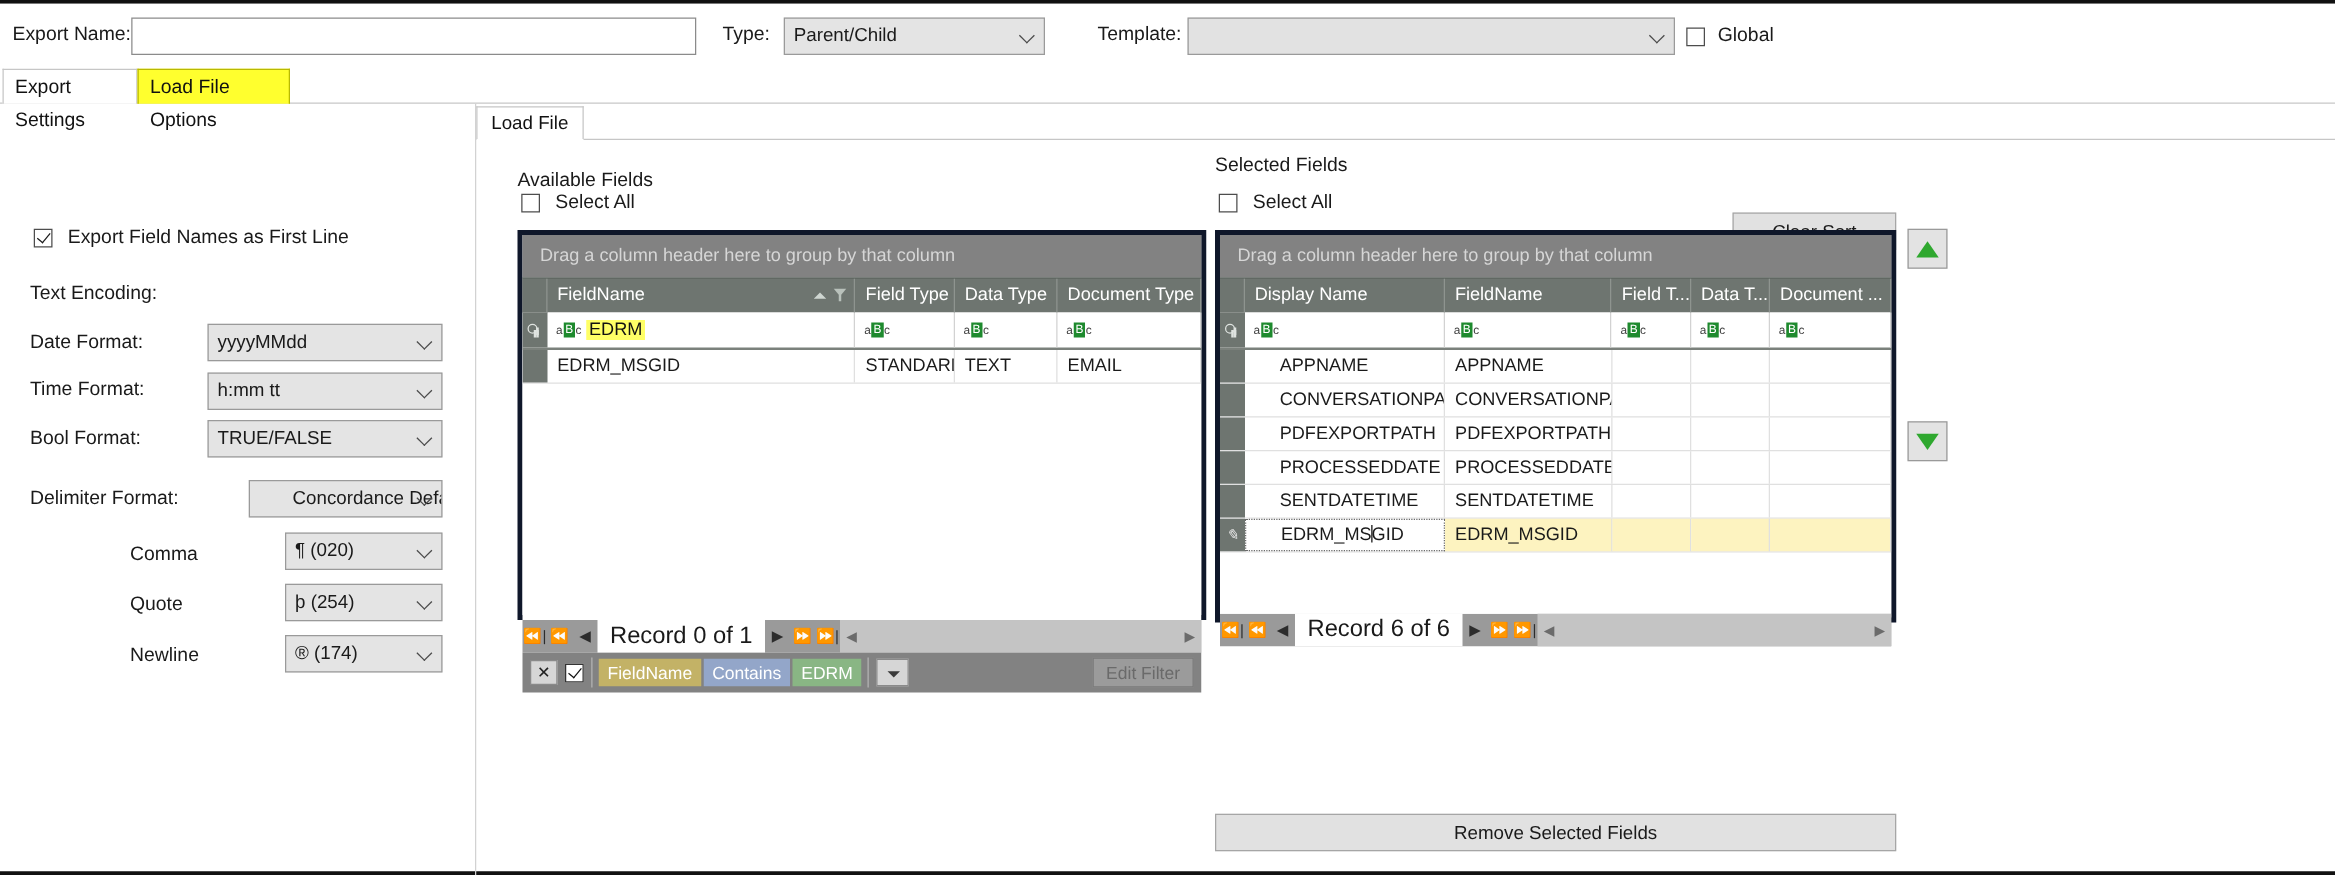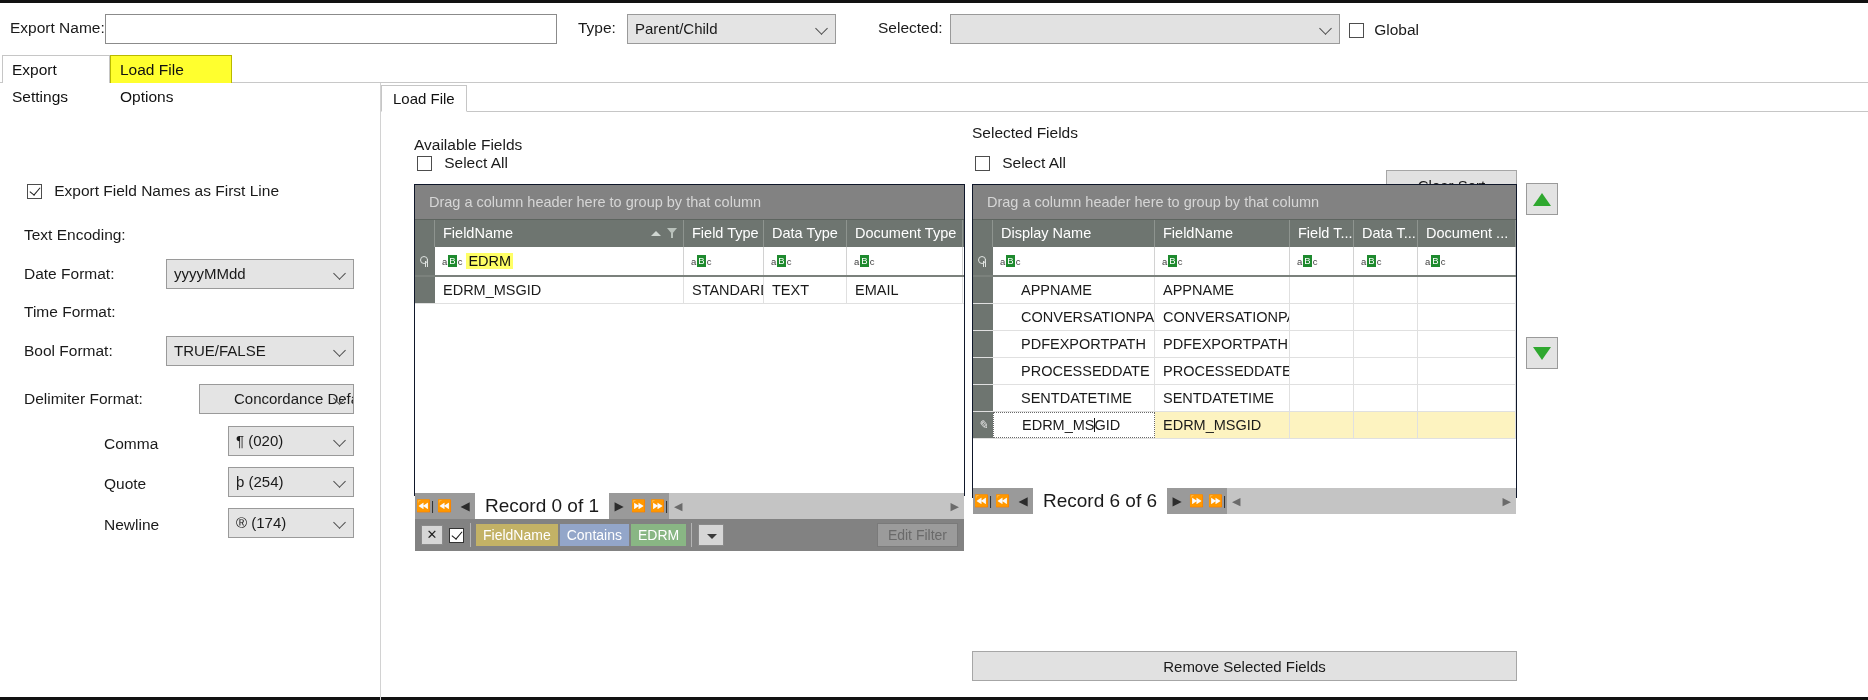--- a/index.html
+++ b/index.html
@@ -88,21 +88,21 @@
     border: 1px solid #c6c6c6; border-bottom: 1px solid #fff; z-index: 3;
   }
   .innertab-line {
     position: absolute; left: 381px; top: 108px; width: 1487px; height: 1px;
     background: #c6c6c6;
   }
 
   
   .grid {
     position: absolute; background: #fff;
-    border: 1px solid #0f172a;
+    border: 4px solid #0f172a;
   }
   .grid-groupbar {
     height: 34px; background: #828282; color: #d6d6d6;
     font-size: 14.5px; padding-left: 14px; line-height: 34px;
   }
   .grid-head {
     display: flex; height: 28px; background: #6e7570;
     border-top: 1px solid #5d645f;
   }
   .grid-head .hc {
@@ -275,21 +275,21 @@
   <div class="topbar">
     <div class="lbl" style="position:absolute;left:10px;top:16px;">Export Name:</div>
     <input class="textbox" style="position: absolute; left: 105px; top: 11px; width: 452px;" value="">
 
     <div class="lbl" style="position:absolute;left:578px;top:16px;">Type:</div>
     <div class="combo" style="position:absolute;left:627px;top:11px;width:209px;">
       <span>Parent/Child</span>
       <span class="chev"></span>
     </div>
 
-    <div class="lbl" style="position:absolute;left:878px;top:16px;">Selected:</div>
+    <div class="lbl" style="position:absolute;left:878px;top:16px;">Template:</div>
     <div class="combo disabled" style="position:absolute;left:950px;top:11px;width:390px;">
       <span></span>
       <span class="chev"></span>
     </div>
 
     <div style="position:absolute;left:1349px;top:17px;">
       <span class="chk-outer"></span>
       <span class="lbl" style="margin-left:6px;vertical-align:middle;">Global</span>
     </div>
   </div>
@@ -309,20 +309,24 @@
 
   <div class="lbl" style="position:absolute;left:24px;top:223px;">Text Encoding:</div>
 
   <div class="lbl" style="position:absolute;left:24px;top:262px;">Date Format:</div>
   <div class="combo" style="position:absolute;left:166px;top:256px;width:188px;">
     <span>yyyyMMdd</span>
     <span class="chev"></span>
   </div>
 
   <div class="lbl" style="position:absolute;left:24px;top:300px;">Time Format:</div>
+  <div class="combo" style="position:absolute;left:166px;top:295px;width:188px;">
+    <span>h:mm tt</span>
+    <span class="chev"></span>
+  </div>
 
   <div class="lbl" style="position:absolute;left:24px;top:339px;">Bool Format:</div>
   <div class="combo" style="position:absolute;left:166px;top:333px;width:188px;">
     <span>TRUE/FALSE</span>
     <span class="chev"></span>
   </div>
 
   <div class="lbl" style="position:absolute;left:24px;top:387px;">Delimiter Format:</div>
   <div class="combo" style="position:absolute;left:199px;top:381px;width:155px;padding-left:34px;">
     <span>Concordance Default</span>

